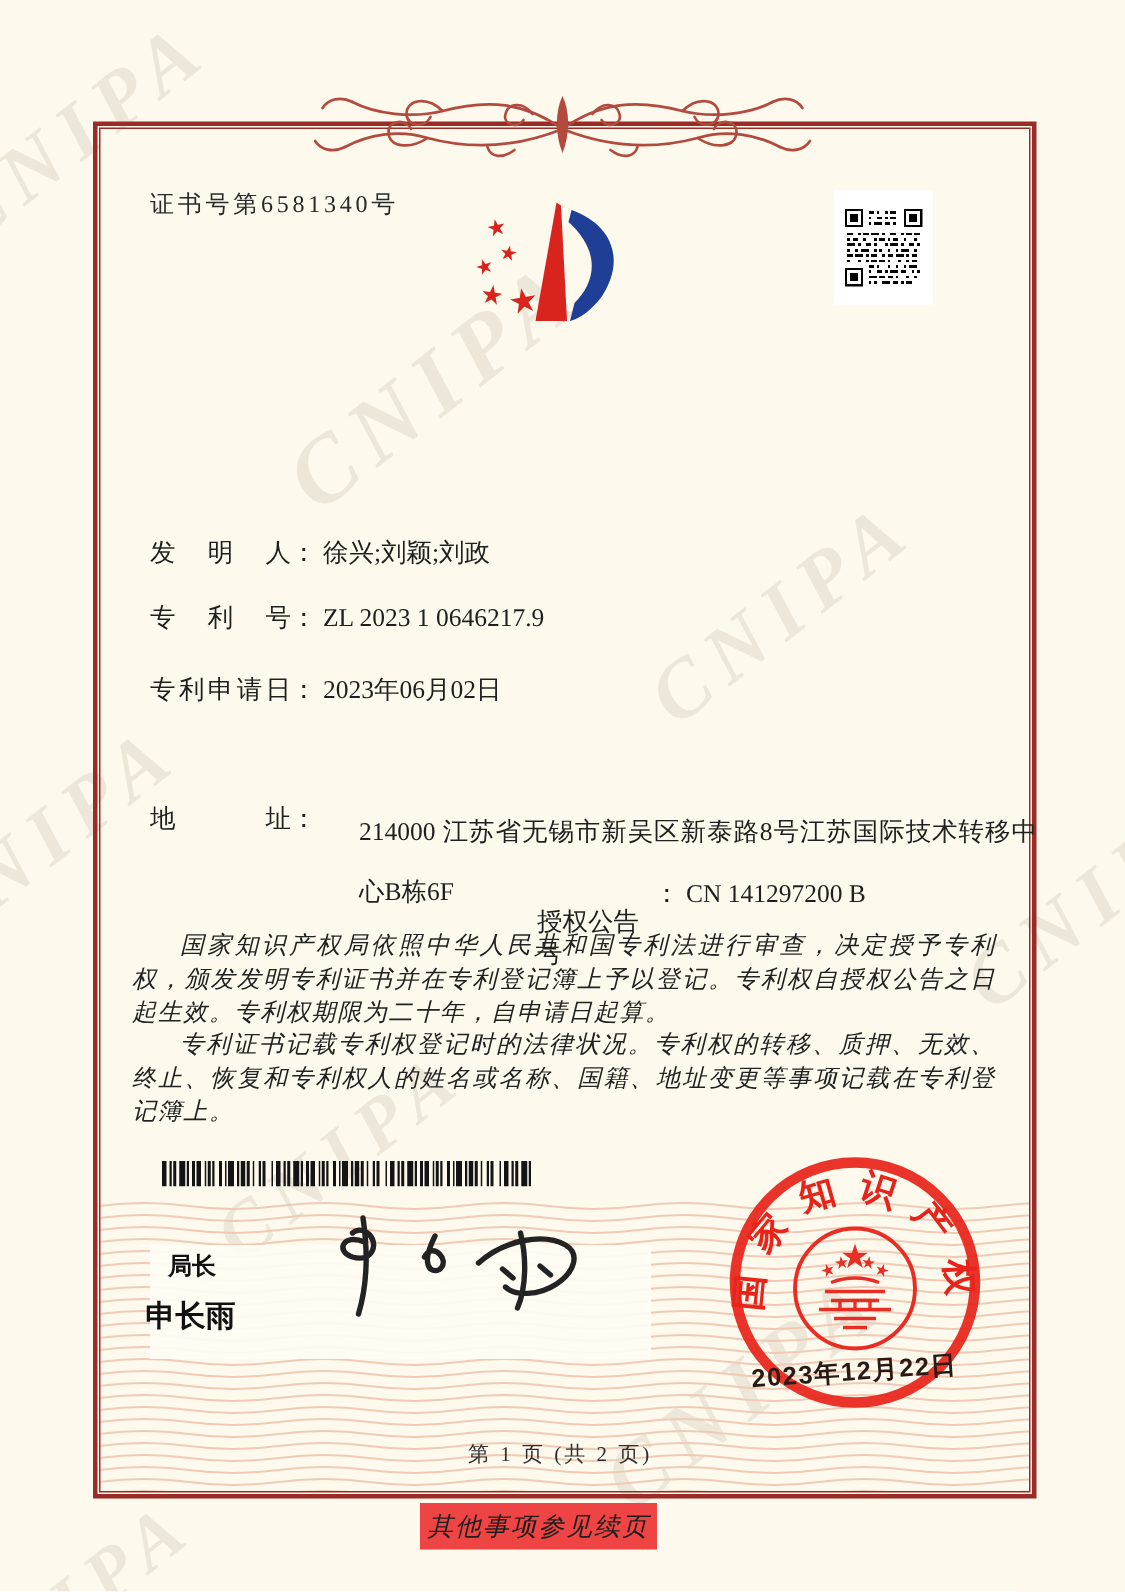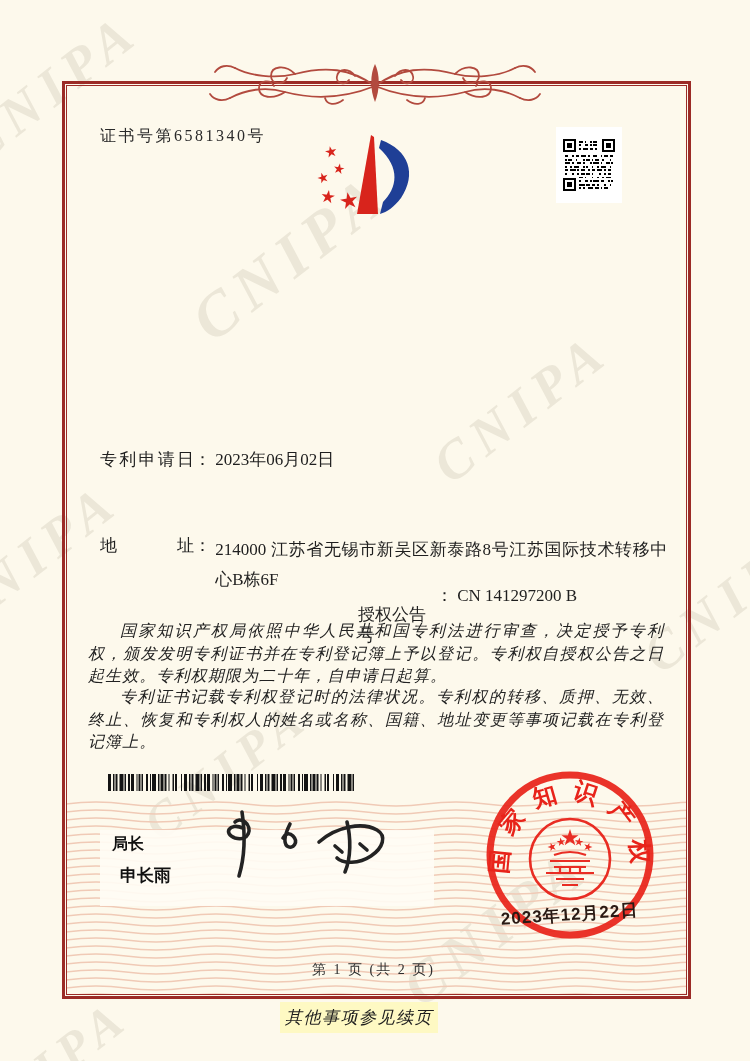--- a/index.html
+++ b/index.html
@@ -35,41 +35,41 @@
   .qr-box{position:absolute;left:556px;top:127px;width:66px;height:76px;background:#fff;z-index:5;}
   .qr-box svg{position:absolute;left:7px;top:12px;}
   .title{position:absolute;left:0;right:0;top:217px;text-align:center;
     font-size:37px;font-weight:bold;letter-spacing:17px;color:#0d0d0d;z-index:5;}
   
   .row{position:absolute;left:100px;font-size:17px;line-height:21px;z-index:5;color:#1f1f1f;}
   .flabel{display:inline-block;width:94px;text-align:justify;text-align-last:justify;vertical-align:top;}
   .flabel.compact{width:78px;text-align:left;text-align-last:left;margin-top:19px;}
   .colon{display:inline-block;vertical-align:top;}
   .fvalue{display:inline-block;vertical-align:top;}
-  .fvalue.addr{width:452px;line-height:30px;text-align:justify;}
+  .fvalue.addr{width:452px;line-height:40px;text-align:justify;margin-left:24px;}
   .grant-col2{position:absolute;left:258px;top:0;}
   
   .para{position:absolute;left:88px;width:576px;z-index:5;
     font-size:16px;line-height:22.5px;letter-spacing:1.1px;
     font-style:italic;color:#222;text-align:justify;text-indent:2em;}
   
   .wave-band{position:absolute;left:66px;top:800px;width:620px;height:194px;z-index:2;overflow:hidden;}
   .sign-panel{position:absolute;left:100px;top:830px;width:334px;height:76px;
     background:rgba(255,252,244,0.92);z-index:4;}
   .barcode{position:absolute;left:108px;top:774px;z-index:5;}
   .officer-title{position:absolute;left:112px;top:834px;z-index:6;
     font-family:Liberation Sans, sans-serif;font-size:16px;font-weight:600;color:#111;}
-  .officer-name{position:absolute;left:120px;top:864px;z-index:6;
-    font-family:"Liberation Sans","DejaVu Sans",sans-serif;font-size:17px;font-weight:600;color:#111;}
+  .officer-name{position:absolute;left:97px;top:864px;z-index:6;
+    font-family:"Liberation Sans","DejaVu Sans",sans-serif;font-size:20px;font-weight:600;color:#111;}
   .signature{position:absolute;left:195px;top:798px;z-index:6;}
   .seal{position:absolute;left:482px;top:767px;width:176px;height:176px;z-index:7;}
   .page-indicator{position:absolute;left:62px;width:623px;top:961px;text-align:center;
     font-size:14px;color:#2e2e2e;z-index:6;letter-spacing:2px;}
   .note-box{position:absolute;left:280px;top:1002px;width:158px;height:31px;
-    background:#fef9c3;z-index:6;display:flex;align-items:center;justify-content:center;}
+    background:#ef4444;z-index:6;display:flex;align-items:center;justify-content:center;}
   .note-text{font-size:17px;font-style:italic;letter-spacing:1.5px;color:#1d1d1d;}
 </style>
 </head>
 <body>
 
 <div class="page">
 
   <div class="wm" style="left:-30px;top:120px;font-size:54px;">CNIPA</div>
   <div class="wm" style="left:200px;top:292px;font-size:62px;">CNIPA</div>
   <div class="wm" style="left:440px;top:440px;font-size:54px;">CNIPA</div>
@@ -145,20 +145,28 @@
         <line x1="1" y1="19.5" x2="28" y2="19.5" stroke-dasharray="1,3,1,2,1,1,2,1,2,1"></line>
         <line x1="9" y1="21.5" x2="28" y2="21.5" stroke-dasharray="2,1,1,3,1,2,1"></line>
         <line x1="9" y1="23.5" x2="28" y2="23.5" stroke-dasharray="1,2,2,1,1,1,3"></line>
         <line x1="9" y1="25.5" x2="28" y2="25.5" stroke-dasharray="3,1,2,1,2,1,1"></line>
         <line x1="9" y1="27.5" x2="28" y2="27.5" stroke-dasharray="1,1,1,2,3,1,2"></line>
       </g>
     </svg>
   </div>
 
 
+  <div class="row" style="top:358px;">
+    <span class="flabel">发明人</span><span class="colon">：</span>
+    <span class="fvalue">徐兴;刘颖;刘政</span>
+  </div>
+  <div class="row" style="top:401px;">
+    <span class="flabel">专利号</span><span class="colon">：</span>
+    <span class="fvalue">ZL 2023 1 0646217.9</span>
+  </div>
   <div class="row" style="top:449px;">
     <span class="flabel">专利申请日</span><span class="colon">：</span>
     <span class="fvalue">2023年06月02日</span>
   </div>
   <div class="row" style="top:535px;">
     <span class="flabel">地址</span><span class="colon">：</span>
     <span class="fvalue addr">214000 江苏省无锡市新吴区新泰路8号江苏国际技术转移中心B栋6F</span>
   </div>
   <div class="row" style="top:585px;width:560px;">
     <span class="grant-col2">

